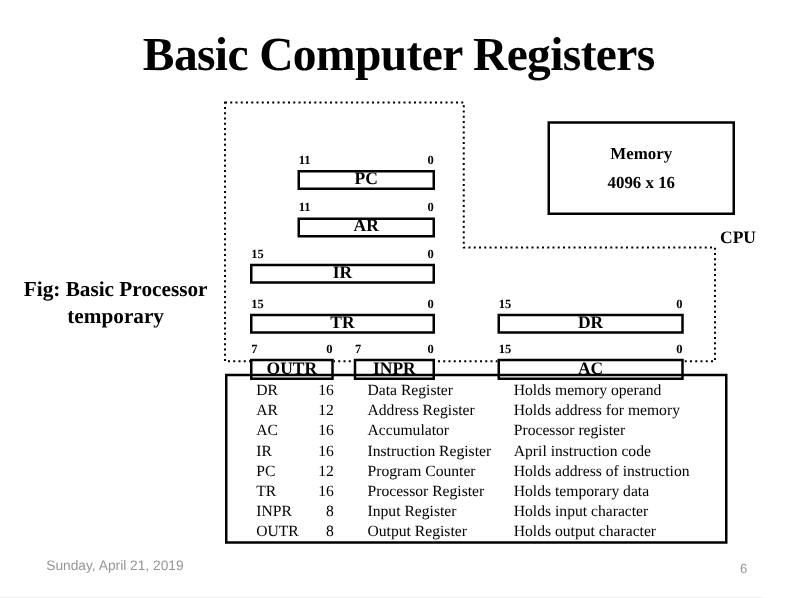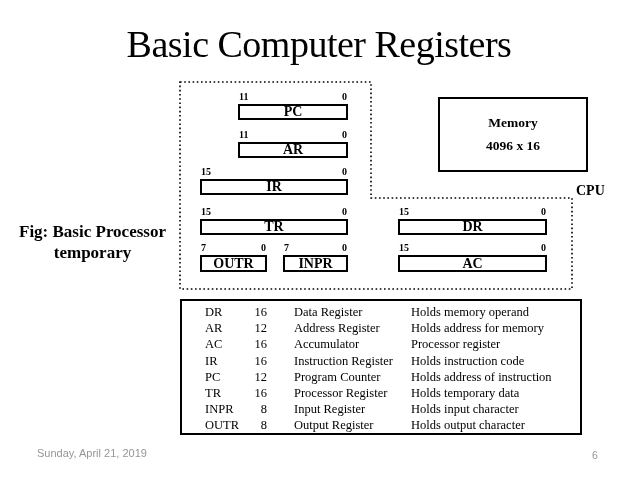--- a/index.html
+++ b/index.html
@@ -9,21 +9,21 @@
     width: 638px; height: 478px;
     background: #ffffff;
     overflow: hidden;
     font-family: "Liberation Serif", serif;
     color: #000;
   }
   .title {
     position: absolute;
     left: 0; top: 22px; width: 100%;
     text-align: center;
-    font-size: 38px; font-weight: normal;
+    font-size: 38px; font-weight: bold;
     letter-spacing: -0.5px;
   }
   .caption {
     position: absolute;
     left: 5px; top: 221px; width: 175px;
     text-align: center;
     font-size: 17px; font-weight: bold;
     line-height: 21px;
   }
   .boundary-svg {
@@ -38,21 +38,21 @@
   }
   .memory-box {
     position: absolute;
     left: 398px; top: 97px; width: 150px; height: 75px;
     border: 2px solid #000;
     display: flex; flex-direction: column;
     align-items: center; justify-content: center;
     gap: 7px;
     font-size: 13.5px; font-weight: bold; margin-left: 40px;
   }
-  .reg { position: absolute; }
+  .reg { position: absolute; margin-top: 32px; }
   .reg .bits {
     position: relative; height: 13px;
     font-size: 10px; font-weight: bold; line-height: 11px;
   }
   .reg .bits .hi { position: absolute; left: 1px; top: 0; }
   .reg .bits .lo { position: absolute; right: 1px; top: 0; }
   .reg .regbox {
     border: 2px solid #000;
     display: flex; align-items: center; justify-content: center;
     font-size: 14px; font-weight: bold;
@@ -197,21 +197,21 @@
     <div class="trow">
       <span class="c-reg">AC</span>
       <span class="c-bits">16</span>
       <span class="c-name">Accumulator</span>
       <span class="c-desc">Processor register</span>
     </div>
     <div class="trow">
       <span class="c-reg">IR</span>
       <span class="c-bits">16</span>
       <span class="c-name">Instruction Register</span>
-      <span class="c-desc">Holds instruction code</span>
+      <span class="c-desc">April instruction code</span>
     </div>
     <div class="trow">
       <span class="c-reg">PC</span>
       <span class="c-bits">12</span>
       <span class="c-name">Program Counter</span>
       <span class="c-desc">Holds address of instruction</span>
     </div>
     <div class="trow">
       <span class="c-reg">TR</span>
       <span class="c-bits">16</span>

